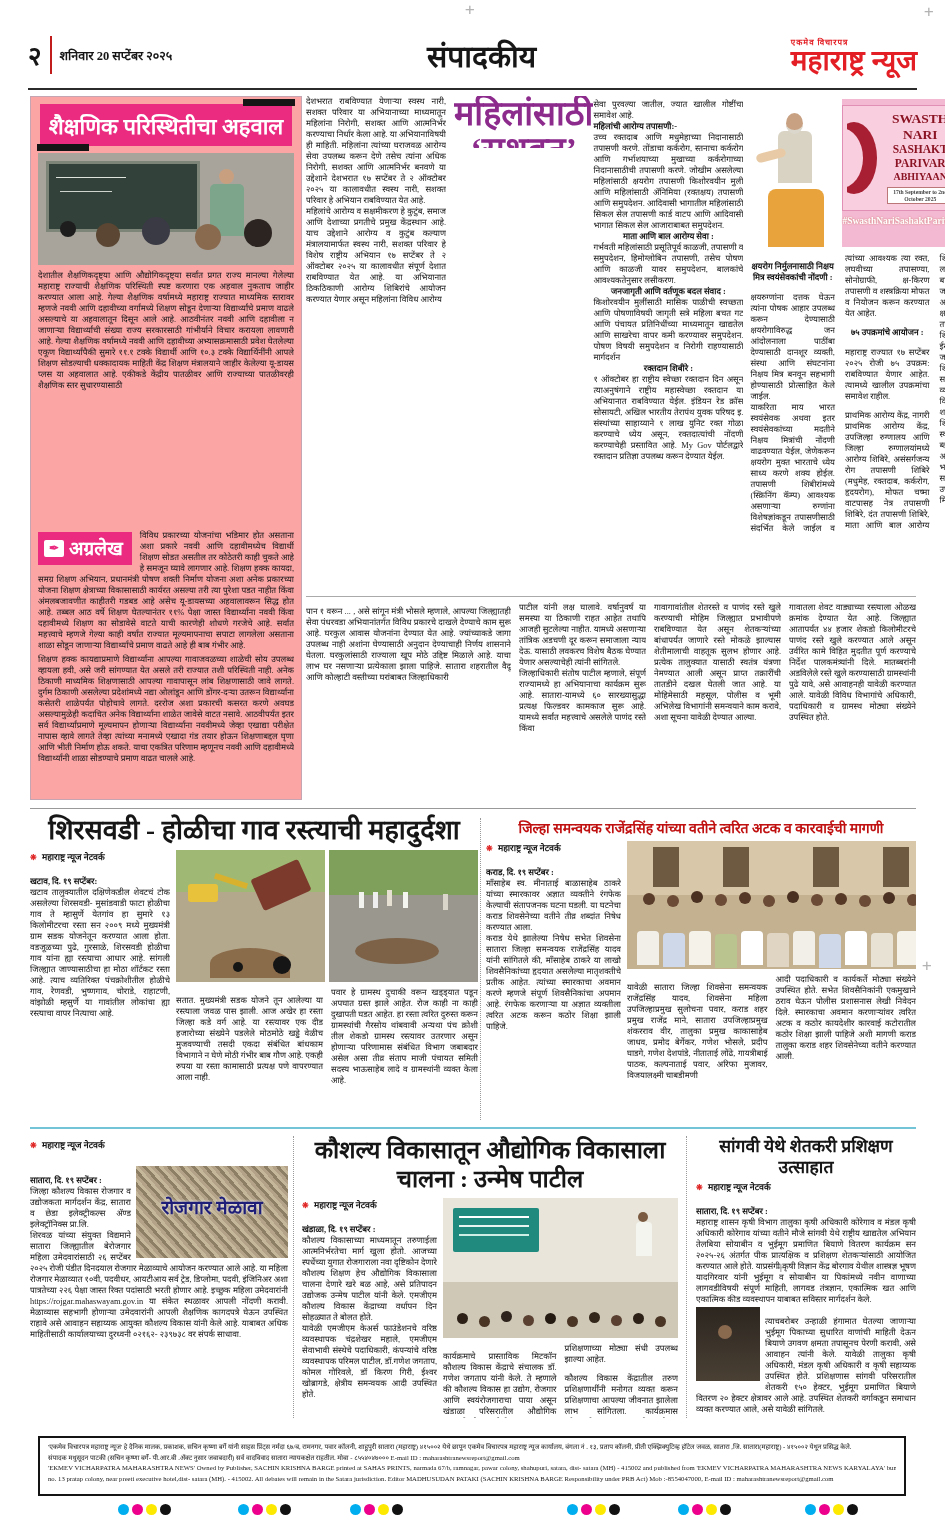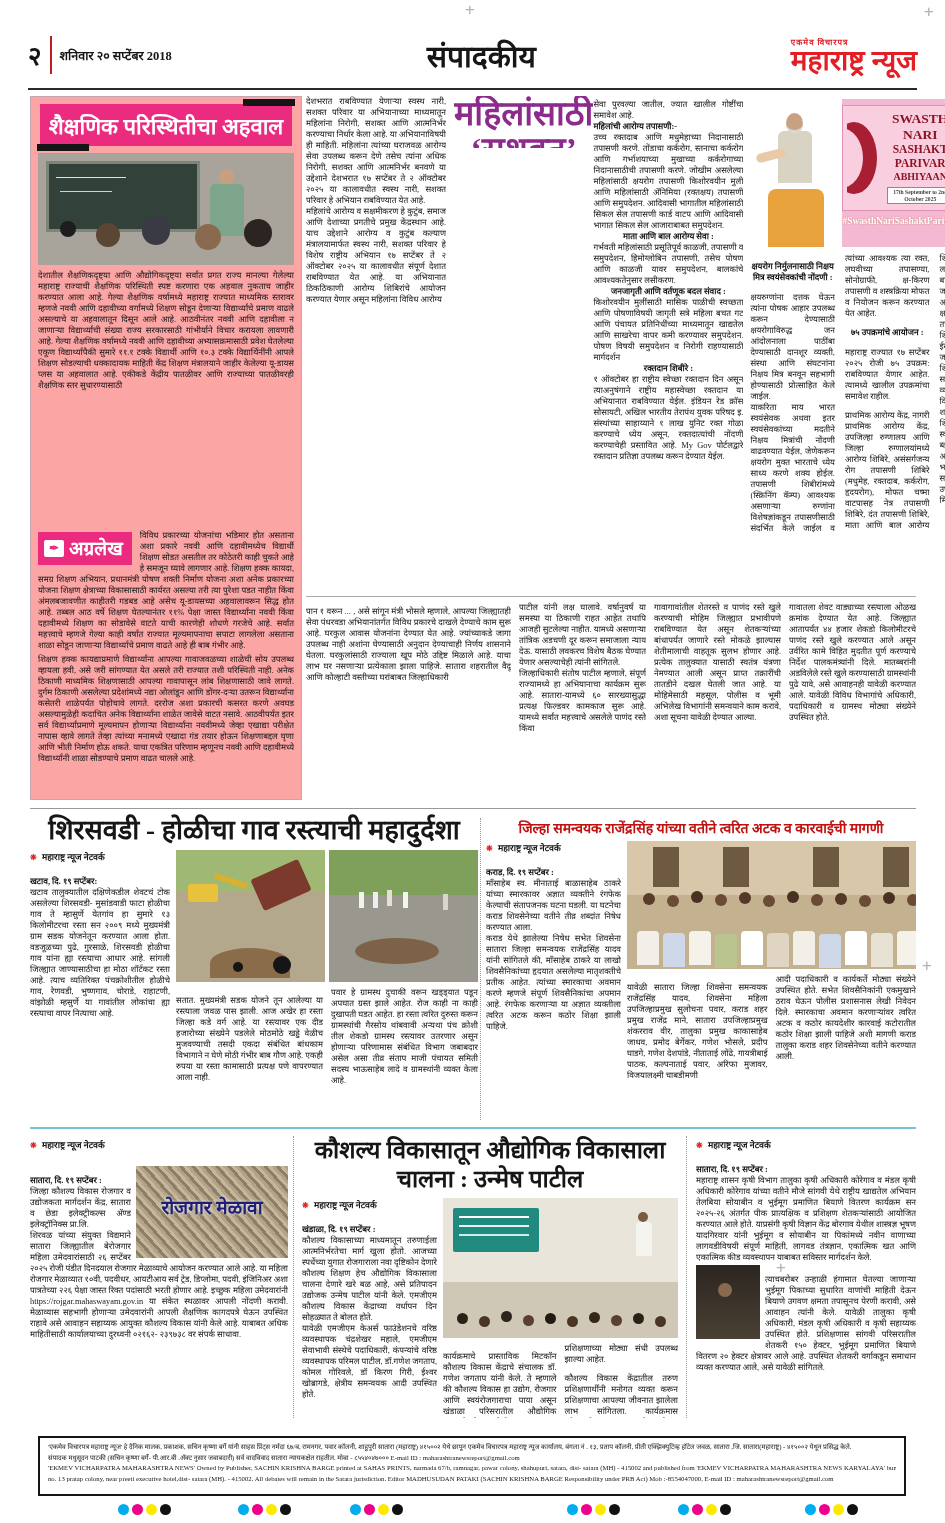--- a/index.html
+++ b/index.html
@@ -113,21 +113,21 @@
 
   <span class="abs mark" style="left:465px;top:0px">+</span>
   <span class="abs mark" style="left:924px;top:2px">+</span>
   <span class="abs mark" style="left:922px;top:956px">+</span>
   <span class="abs mark" style="left:776px;top:1258px">+</span>
 
   <div class="abs hdr" style="left:28px;top:26px;width:889px;height:58px">
     <div style="display:flex;align-items:center">
       <span class="pagenum">२</span>
       <span class="redbar"></span>
-      <span class="hdate">शनिवार २० सप्टेंबर 2018</span>
+      <span class="hdate">शनिवार 20 सप्टेंबर २०२५</span>
     </div>
     <div class="hsection">संपादकीय</div>
     <div class="hmast">
       <div class="htag">एकमेव विचारपत्र</div>
       <div class="hlogo">महाराष्ट्र न्यूज</div>
     </div>
   </div>
   <div class="abs" style="left:28px;top:88px;width:889px;border-top:2px solid #2b2b2b"></div>
 
   <div class="abs edit" style="left:30px;top:96px;width:272px;height:704px">
@@ -330,20 +330,21 @@
           <p class="t" style="overflow:visible">कार्यक्रमाचे प्रास्ताविक मिटकॉन कौशल्य विकास केंद्राचे संचालक डॉ. गणेश जगताप यांनी केले. ते म्हणाले की कौशल्य विकास हा उद्योग, रोजगार आणि स्वयंरोजगाराचा पाया असून खंडाळा परिसरातील औद्योगिक वसाहतीमुळे येथील तरुणांना प्रशिक्षणाच्या मोठ्या संधी उपलब्ध झाल्या आहेत.</p>
           <p class="t" style="overflow:visible">कौशल्य विकास केंद्रातील तरुण प्रशिक्षणार्थींनी मनोगत व्यक्त करून प्रशिक्षणाचा आपल्या जीवनात झालेला लाभ सांगितला. कार्यक्रमास परिसरातील युवक-युवती मोठ्या संख्येने उपस्थित होते. सूत्रसंचालन व आभार प्रदर्शन वैशाली यादव यांनी केले.</p>
         </div>
       </div>
     </div>
   </div>
 
   <div class="abs dot-v" style="left:686px;top:1136px;height:282px"></div>
 
   <div class="abs" style="left:696px;top:1136px;width:220px;height:282px;overflow:hidden">
+    <div class="san-hl">सांगवी येथे शेतकरी प्रशिक्षण उत्साहात</div>
     <div class="byl" style="margin-top:3px">
       <span class="star">❋</span>
       <span>महाराष्ट्र न्यूज नेटवर्क</span>
     </div>
     <div class="t" style="height:236px">
       <span class="b">सातारा, दि. १९ सप्टेंबर :</span>
       <span>महाराष्ट्र शासन कृषी विभाग तालुका कृषी अधिकारी कोरेगाव व मंडल कृषी अधिकारी कोरेगाव यांच्या वतीने मौजे सांगवी येथे राष्ट्रीय खाद्यतेल अभियान तेलबिया सोयाबीन व भुईमूग प्रमाणित बियाणे वितरण कार्यक्रम सन २०२५-२६ अंतर्गत पीक प्रात्यक्षिक व प्रशिक्षण शेतकऱ्यांसाठी आयोजित करण्यात आले होते. याप्रसंगी कृषी विज्ञान केंद्र बोरगाव येथील शास्त्रज्ञ भूषण यादगिरवार यांनी भुईमूग व सोयाबीन या पिकांमध्ये नवीन वाणाच्या लागवडीविषयी संपूर्ण माहिती, लागवड तंत्रज्ञान, एकात्मिक खत आणि एकात्मिक कीड व्यवस्थापन याबाबत सविस्तर मार्गदर्शन केले.</span>
       <div class="sangimg"></div>
       <span>त्याचबरोबर उन्हाळी हंगामात घेतल्या जाणाऱ्या भुईमूग पिकाच्या सुधारित वाणांची माहिती देऊन बियाणे उगवण क्षमता तपासूनच पेरणी करावी, असे आवाहन त्यांनी केले. यावेळी तालुका कृषी अधिकारी, मंडल कृषी अधिकारी व कृषी सहाय्यक उपस्थित होते. प्रशिक्षणास सांगवी परिसरातील शेतकरी १५० हेक्टर, भुईमूग प्रमाणित बियाणे वितरण २० हेक्टर क्षेत्रावर आले आहे. उपस्थित शेतकरी वर्गाकडून समाधान व्यक्त करण्यात आले, असे यावेळी सांगितले.</span>
     </div>

